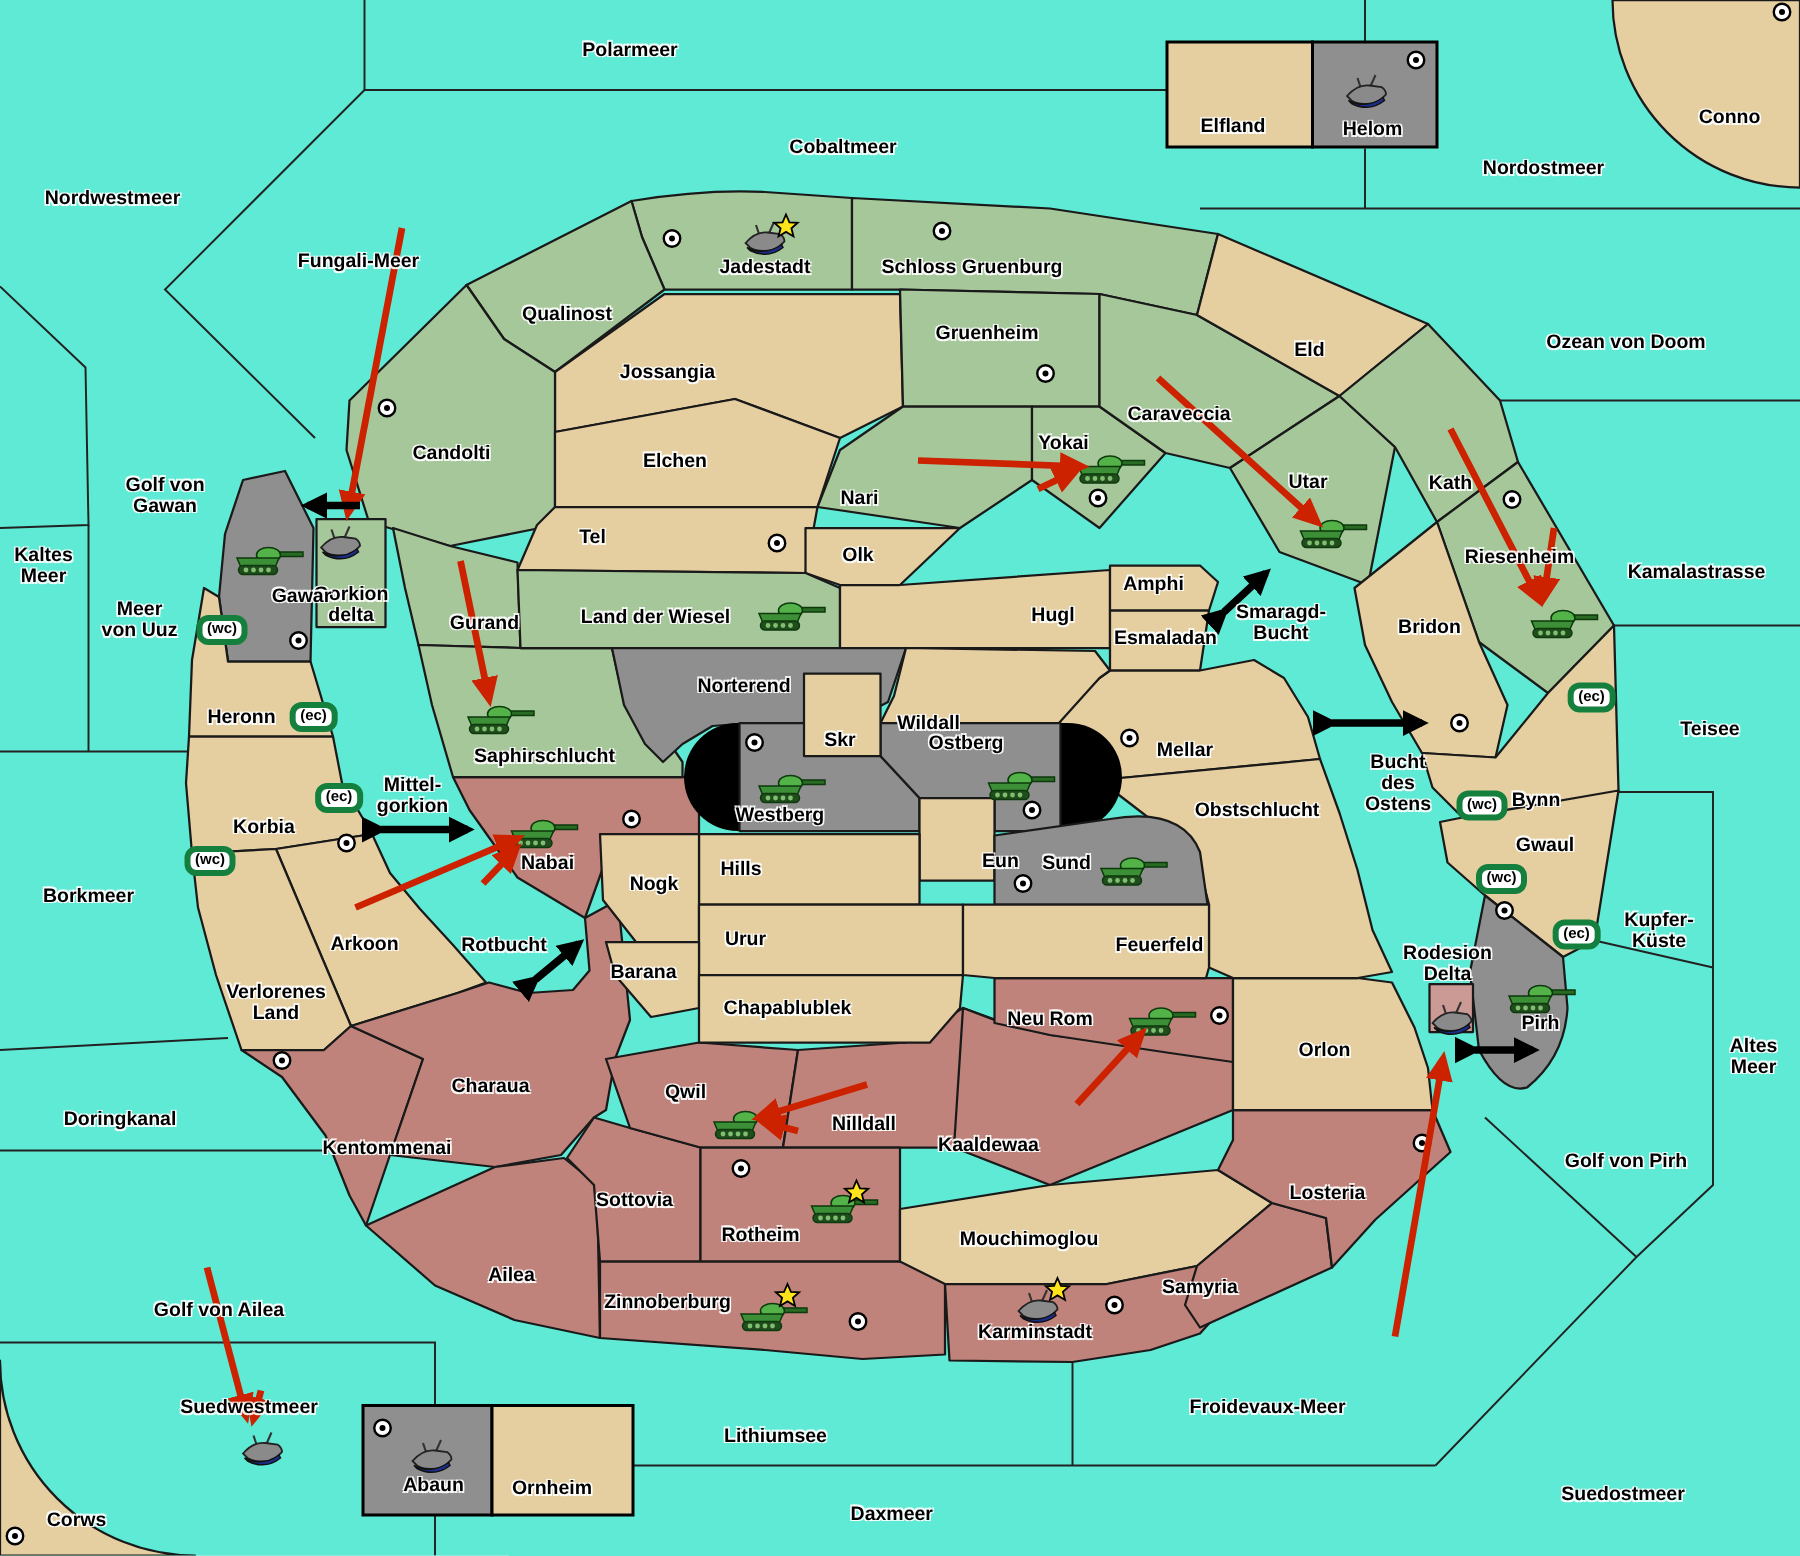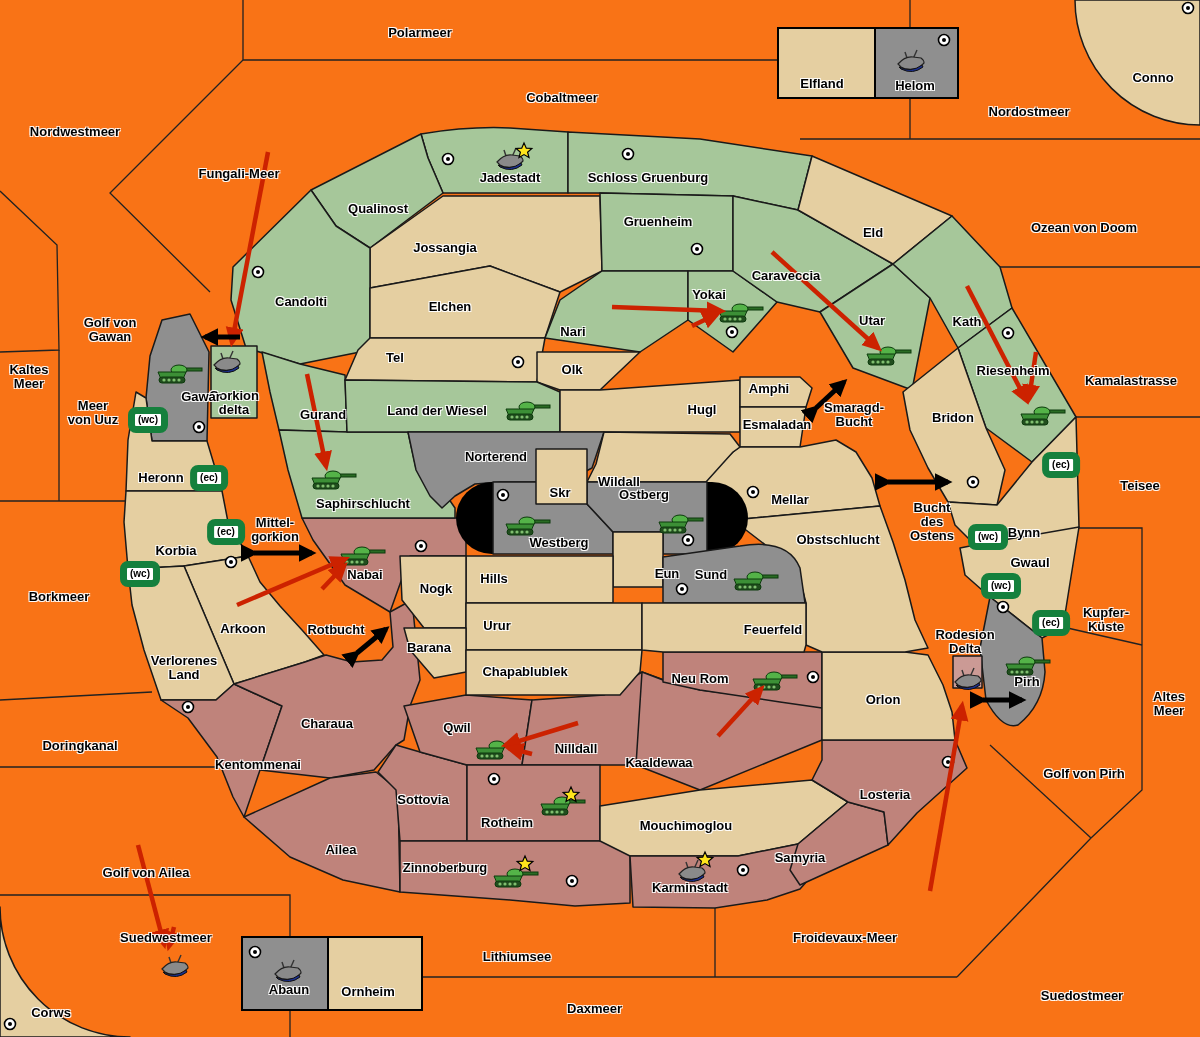--- a/index.html
+++ b/index.html
@@ -1,24 +1,24 @@
 <!DOCTYPE html>
 <html><head>
 <meta charset="utf-8">
 <style>
   html,body{margin:0;padding:0;}
-  #stage{position:relative;width:1200px;height:1037px;background:#f97316;overflow:hidden;
+  #stage{position:relative;width:1200px;height:1037px;background:#5eead4;overflow:hidden;
          font-family:"Liberation Sans",sans-serif;}
   #mapsvg{position:absolute;left:0;top:0;}
   .lbl{position:absolute;transform:translate(-50%,-50%);font-weight:700;font-size:13px;
        line-height:14px;color:#000;text-align:center;white-space:pre;
        text-shadow:-1px -1px 0 rgba(255,255,255,.9),1px -1px 0 rgba(255,255,255,.9),
                    -1px 1px 0 rgba(255,255,255,.9),1px 1px 0 rgba(255,255,255,.9);}
   .pill{position:absolute;transform:translate(-50%,-50%);font-weight:700;font-size:10px;
-        color:#000;background:#fff;border:7px solid #15803d;border-radius:8px;padding:0 3px;
+        color:#000;background:#fff;border:4px solid #15803d;border-radius:8px;padding:0 3px;
         line-height:12px;text-align:center;}
 </style>
 </head>
 <body>
 
 <div id="stage">
 <svg id="mapsvg" width="1200" height="1037" viewBox="0 0 1200 1037">
   <defs>
     <g id="tank">
       <rect x="14" y="-5" width="16" height="3" fill="#2a6b24" stroke="#0c3a0c" stroke-width="1"></rect>
@@ -311,21 +311,21 @@
       <div class="lbl" style="left: 395px; top: 358px;">Tel</div>
       <div class="lbl" style="left: 572px; top: 370px;">Olk</div>
       <div class="lbl" style="left: 437px; top: 411px;">Land der Wiesel</div>
       <div class="lbl" style="left: 702px; top: 410px;">Hugl</div>
       <div class="lbl" style="left: 769px; top: 389px;">Amphi</div>
       <div class="lbl" style="left: 777px; top: 425px;">Esmaladan</div>
       <div class="lbl" style="left: 619px; top: 458px; margin-top: 24px;">Wildall</div>
       <div class="lbl" style="left: 496px; top: 457px;">Norterend</div>
       <div class="lbl" style="left: 560px; top: 493px;">Skr</div>
       <div class="lbl" style="left: 644px; top: 495px;">Ostberg</div>
-      <div class="lbl" style="left: 559px; top: 543px;">Westberg</div>
+      <div class="lbl" style="left: 520px; top: 543px;">Westberg</div>
       <div class="lbl" style="left: 790px; top: 500px;">Mellar</div>
       <div class="lbl" style="left: 838px; top: 540px;">Obstschlucht</div>
       <div class="lbl" style="left: 661px; top: 574px; padding-left: 12px;">Eun</div>
       <div class="lbl" style="left: 711px; top: 575px;">Sund</div>
       <div class="lbl" style="left: 494px; top: 579px;">Hills</div>
       <div class="lbl" style="left: 436px; top: 589px;">Nogk</div>
       <div class="lbl" style="left: 497px; top: 626px;">Urur</div>
       <div class="lbl" style="left: 429px; top: 648px;">Barana</div>
       <div class="lbl" style="left: 525px; top: 672px;">Chapablublek</div>
       <div class="lbl" style="left: 773px; top: 630px;">Feuerfeld</div>

